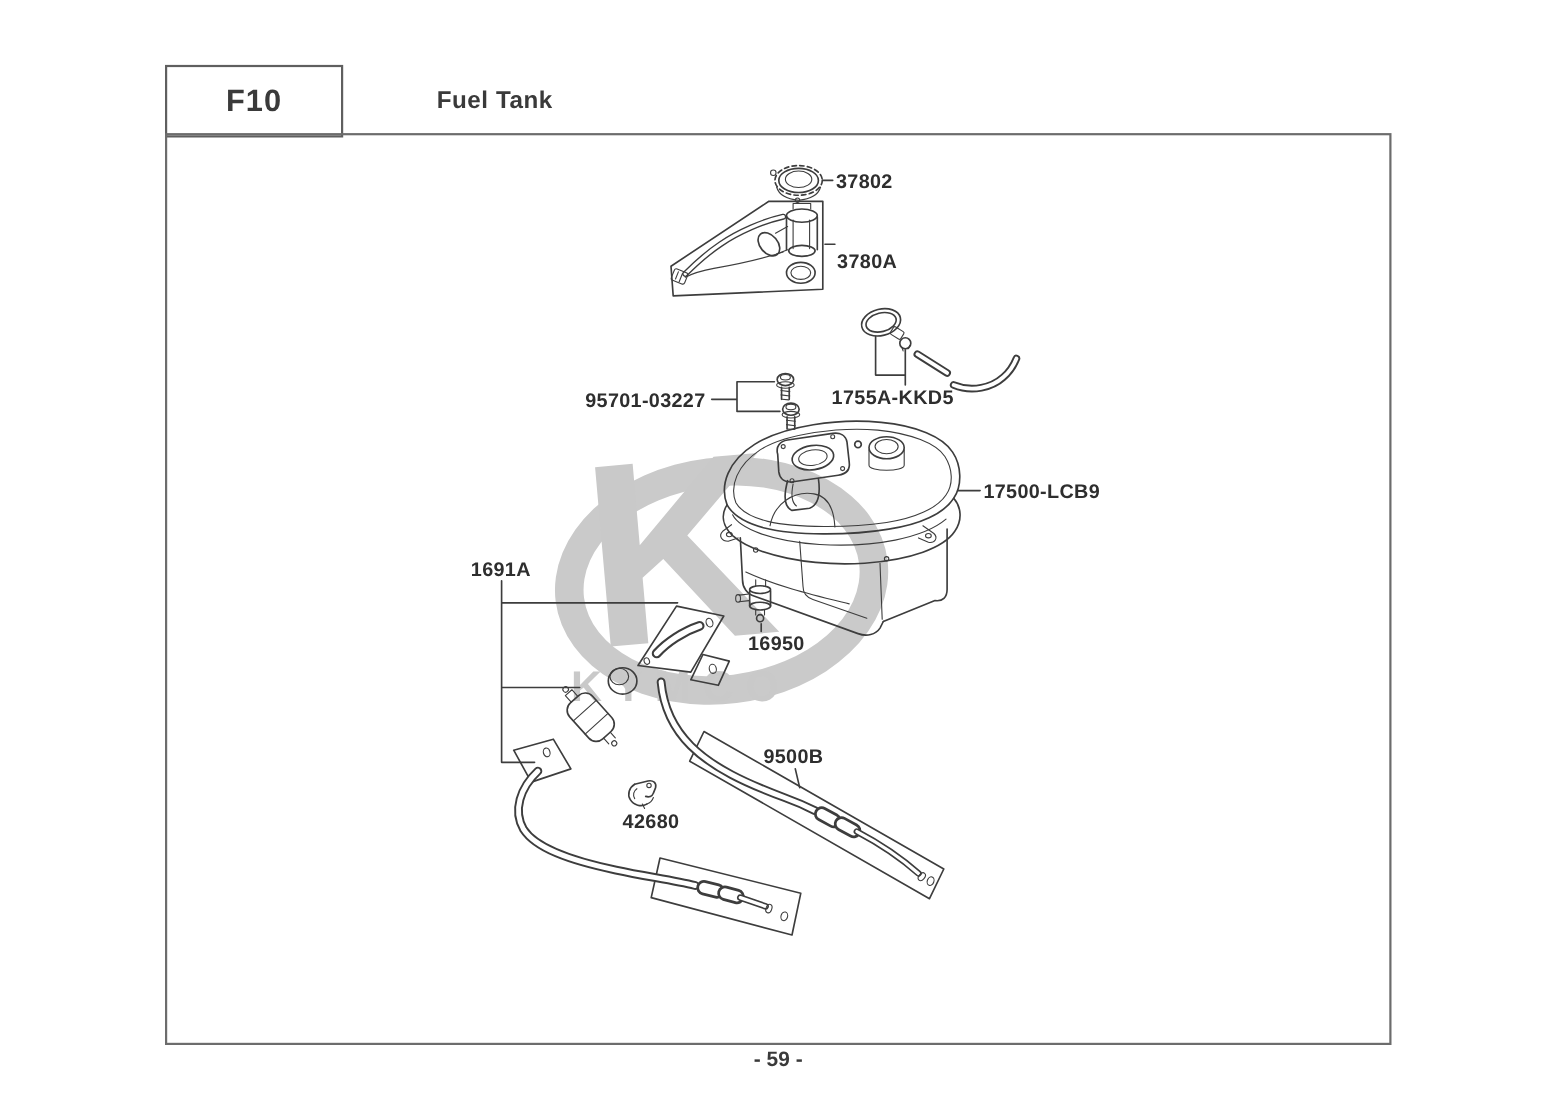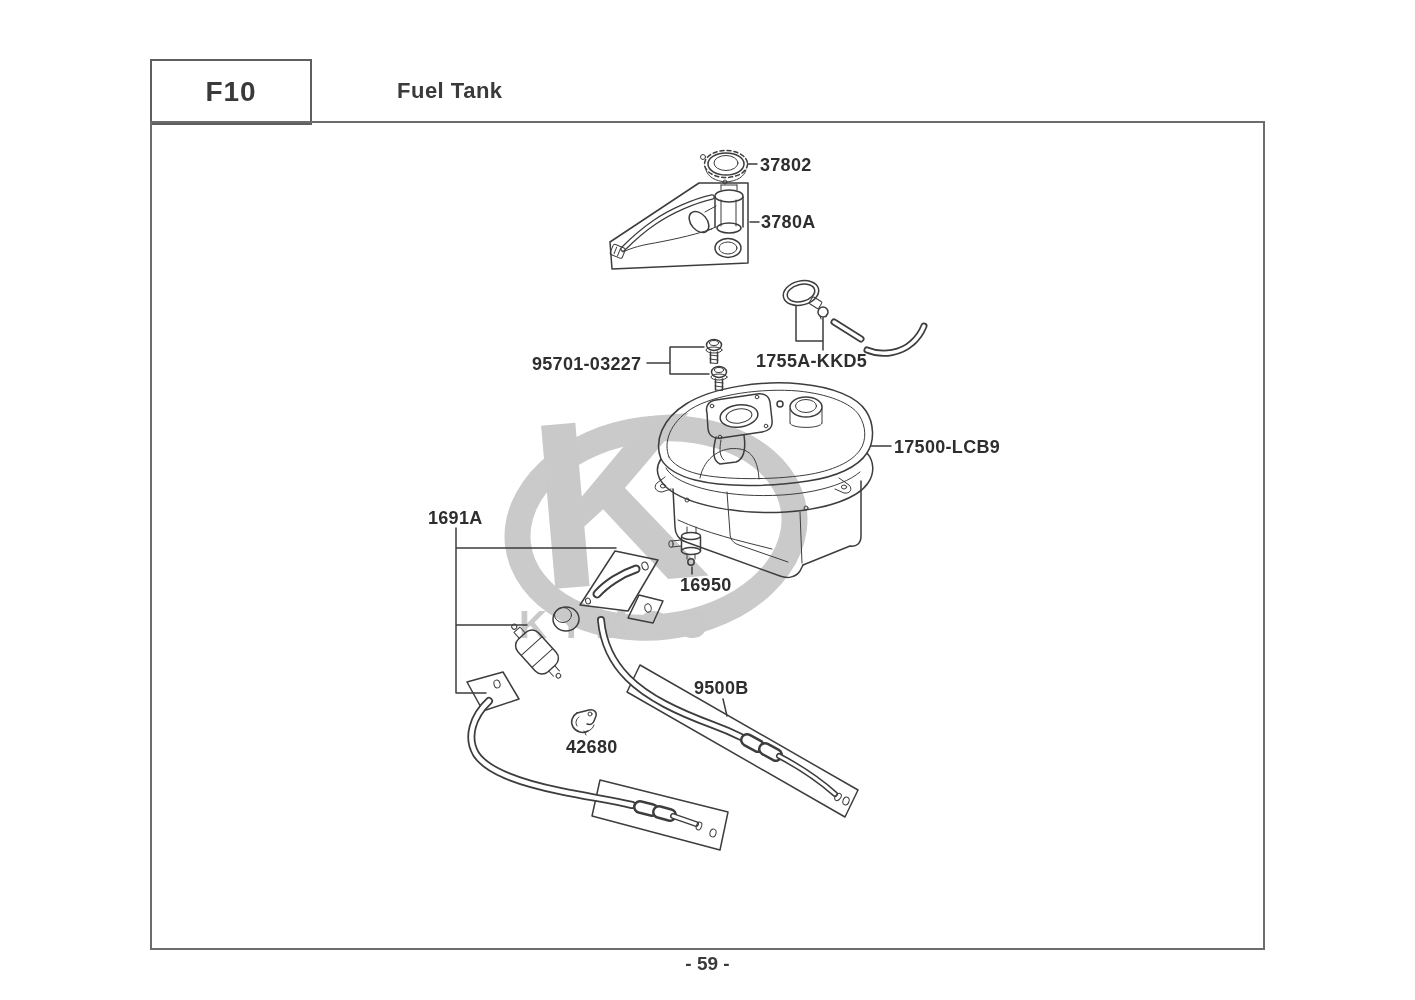--- a/index.html
+++ b/index.html
@@ -200,21 +200,21 @@
     <path class="core" stroke-width="9" d="M765,749 L776,755"></path>
     <path class="tube" stroke-width="6" d="M779,756 C798,766 818,779 835,794"></path>
     <path class="core" stroke-width="3" d="M779,756 C798,766 818,779 835,794"></path>
     <ellipse class="ln thin" cx="838" cy="797" rx="2.6" ry="4" transform="rotate(40 838 797)"></ellipse>
     <ellipse class="ln thin" cx="846" cy="801" rx="3" ry="4" transform="rotate(20 846 801)"></ellipse>
     <path class="ln" d="M723,699 L727,716" stroke-width="1.5"></path>
   </g>
 </svg>
 
 <div class="part-label" style="left:760px;top:155px">37802</div>
-<div class="part-label" style="left:761px;top:212px">3780A</div>
+<div class="part-label" style="left:761px;top:228px">3780A</div>
 <div class="part-label" style="left:532px;top:354px">95701-03227</div>
 <div class="part-label" style="left:756px;top:351px">1755A-KKD5</div>
 <div class="part-label" style="left:894px;top:437px">17500-LCB9</div>
 <div class="part-label" style="left:428px;top:508px">1691A</div>
 <div class="part-label" style="left:680px;top:575px">16950</div>
 <div class="part-label" style="left:694px;top:678px">9500B</div>
 <div class="part-label" style="left:566px;top:737px">42680</div>
 
 <div class="footer-page">- 59 -</div>
 

